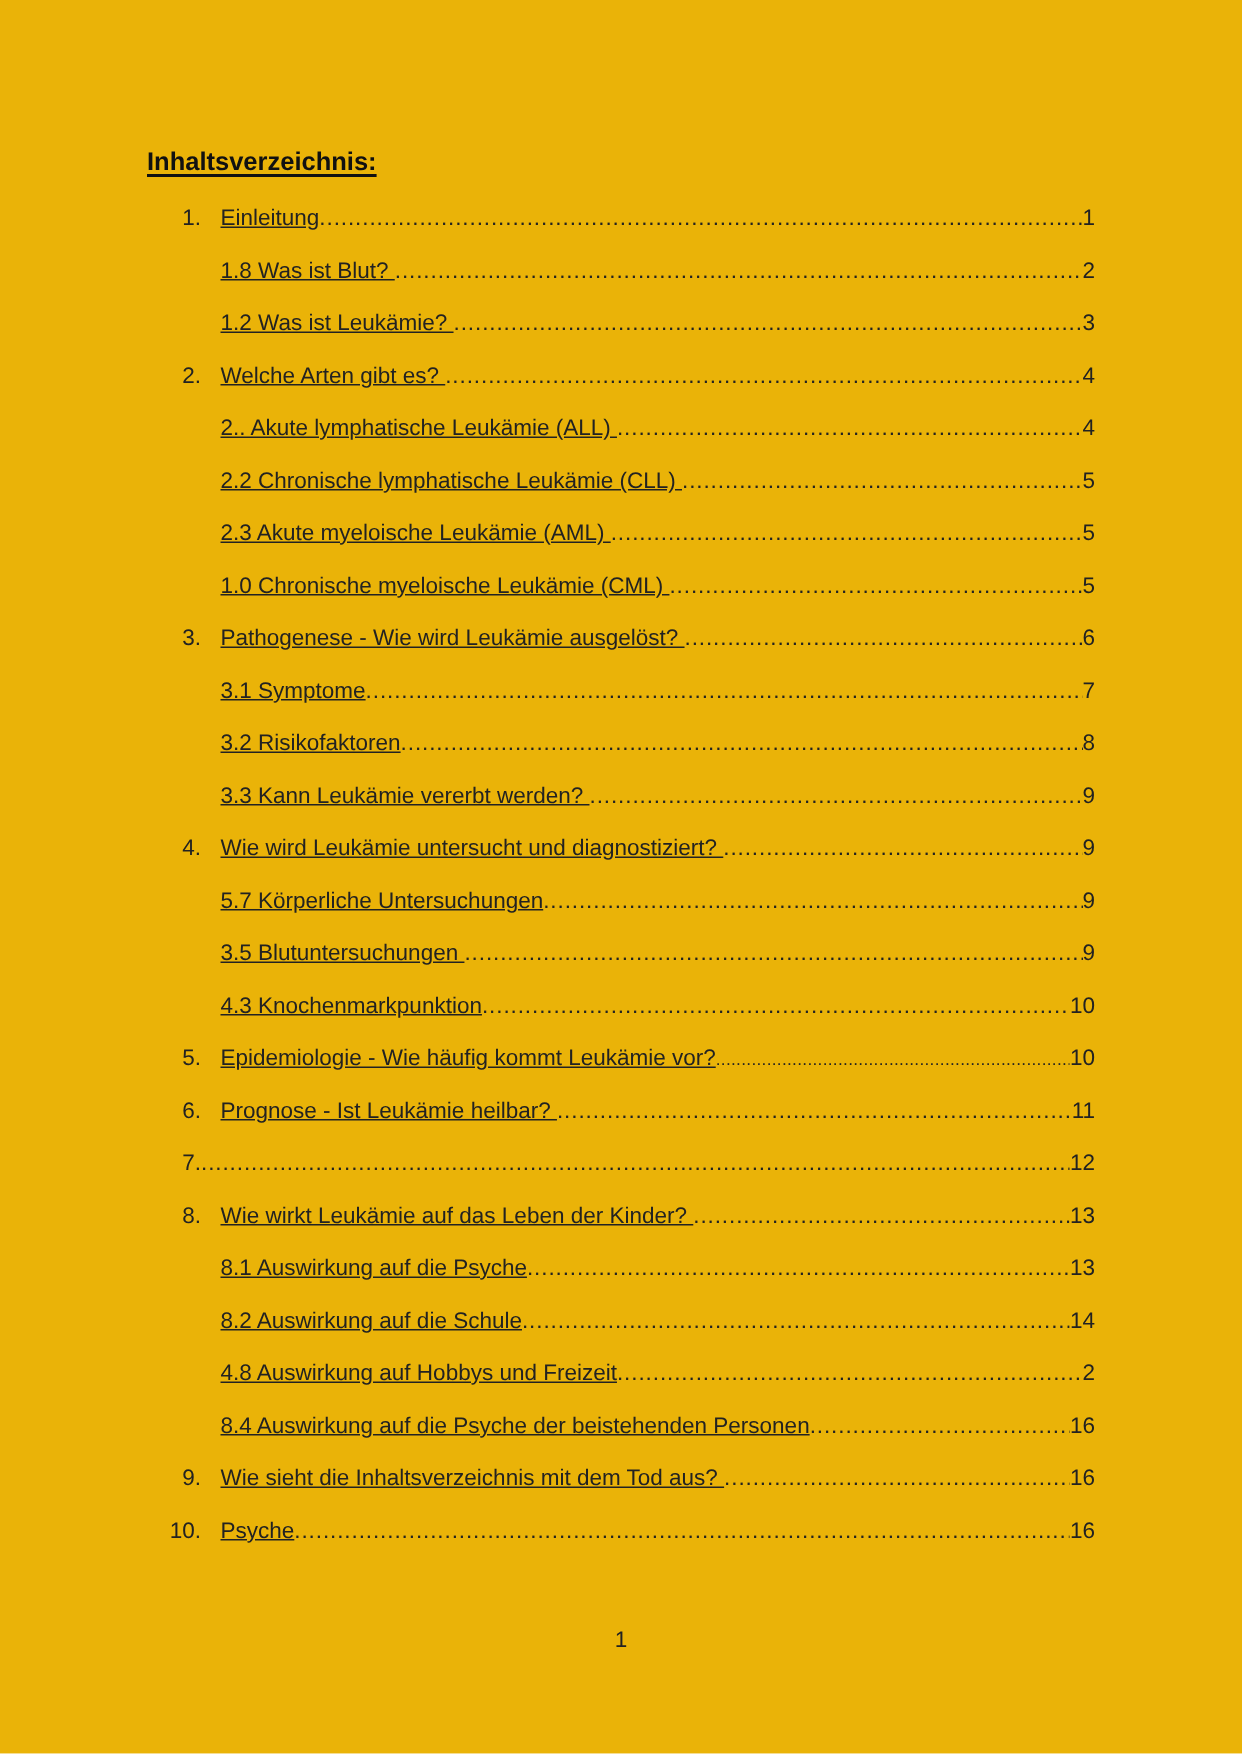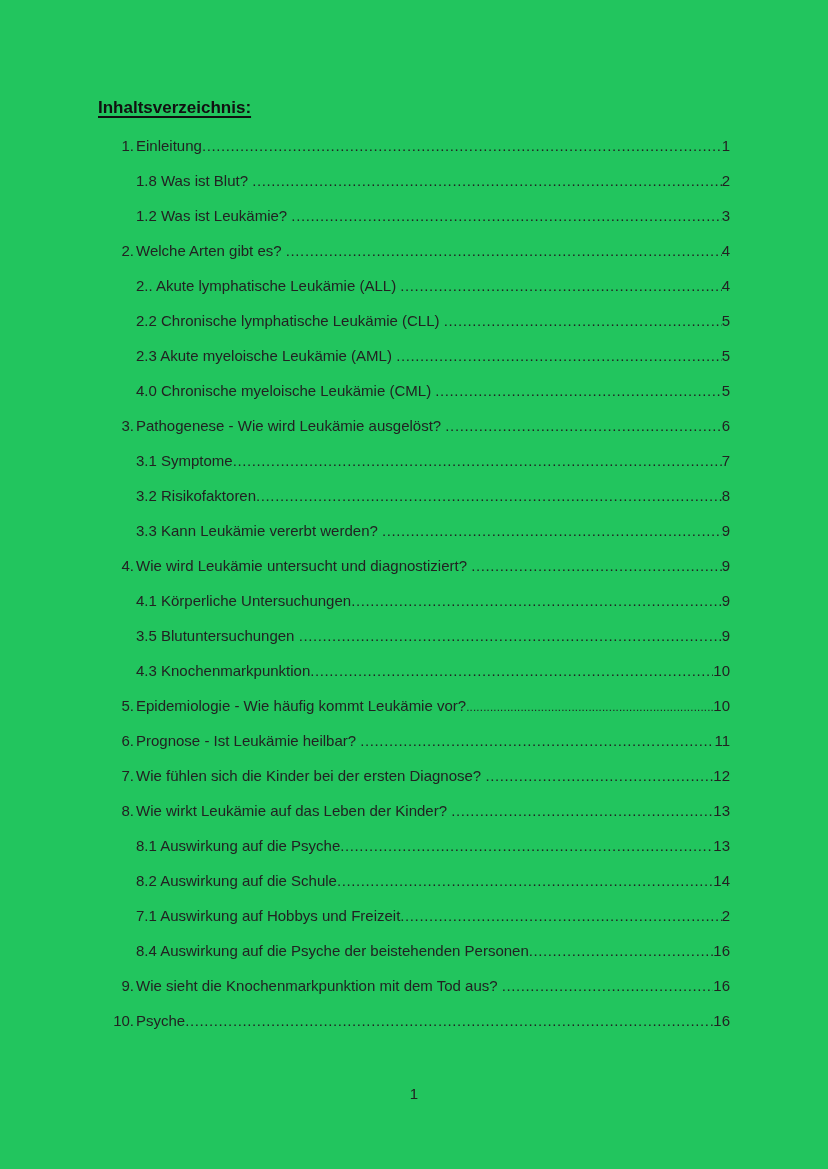--- a/index.html
+++ b/index.html
@@ -4,21 +4,21 @@
 <style>
   html, body {
     margin: 0;
     padding: 0;
     background: #ffffff;
   }
   .page {
     position: relative;
     width: 828px;
     height: 1169px;
-    background: #22c55e;
+    background: #eab308;
     box-sizing: border-box;
     padding: 97px 98px 0 98px;
     font-family: "Liberation Sans", "DejaVu Sans", sans-serif;
     color: #222222;
     overflow: hidden;
   }
   .toc-title {
     margin: 0;
     font-size: 17px;
     line-height: 22px;
@@ -40,22 +40,23 @@
     white-space: nowrap;
   }
   .toc-row .num {
     flex: 0 0 36px;
     width: 36px;
     text-align: right;
     white-space: pre;
   }
   .toc-row .label {
     flex: 0 0 auto;
-    margin-left: 2px;
+    margin-left: 13px;
     white-space: pre;
+    text-decoration: underline;
   }
   .toc-row .leader {
     flex: 1 1 auto;
     overflow: hidden;
     white-space: nowrap;
     min-width: 0;
   }
   .toc-row .leader::after {
     content: "................................................................................................................................................................................................";
     letter-spacing: 0.6px;
@@ -122,21 +123,21 @@
     <span class="page-num">5</span>
   </div>
       <div class="toc-row level2">
     <span class="num"></span>
     <span class="label">2.3 Akute myeloische Leukämie (AML) </span>
     <span class="leader"></span>
     <span class="page-num">5</span>
   </div>
       <div class="toc-row level2">
     <span class="num"></span>
-    <span class="label">4.0 Chronische myeloische Leukämie (CML) </span>
+    <span class="label">1.0 Chronische myeloische Leukämie (CML) </span>
     <span class="leader"></span>
     <span class="page-num">5</span>
   </div>
       <div class="toc-row level1">
     <span class="num">3.</span>
     <span class="label">Pathogenese - Wie wird Leukämie ausgelöst? </span>
     <span class="leader"></span>
     <span class="page-num">6</span>
   </div>
       <div class="toc-row level2">
@@ -158,21 +159,21 @@
     <span class="page-num">9</span>
   </div>
       <div class="toc-row level1">
     <span class="num">4.</span>
     <span class="label">Wie wird Leukämie untersucht und diagnostiziert? </span>
     <span class="leader"></span>
     <span class="page-num">9</span>
   </div>
       <div class="toc-row level2">
     <span class="num"></span>
-    <span class="label">4.1 Körperliche Untersuchungen</span>
+    <span class="label">5.7 Körperliche Untersuchungen</span>
     <span class="leader"></span>
     <span class="page-num">9</span>
   </div>
       <div class="toc-row level2">
     <span class="num"></span>
     <span class="label">3.5 Blutuntersuchungen </span>
     <span class="leader"></span>
     <span class="page-num">9</span>
   </div>
       <div class="toc-row level2">
@@ -188,21 +189,20 @@
     <span class="page-num">10</span>
   </div>
       <div class="toc-row level1">
     <span class="num">6.</span>
     <span class="label">Prognose - Ist Leukämie heilbar? </span>
     <span class="leader"></span>
     <span class="page-num">11</span>
   </div>
       <div class="toc-row level1">
     <span class="num">7.</span>
-    <span class="label">Wie fühlen sich die Kinder bei der ersten Diagnose? </span>
     <span class="leader"></span>
     <span class="page-num">12</span>
   </div>
       <div class="toc-row level1">
     <span class="num">8.</span>
     <span class="label">Wie wirkt Leukämie auf das Leben der Kinder? </span>
     <span class="leader"></span>
     <span class="page-num">13</span>
   </div>
       <div class="toc-row level2">
@@ -212,33 +212,33 @@
     <span class="page-num">13</span>
   </div>
       <div class="toc-row level2">
     <span class="num"></span>
     <span class="label">8.2 Auswirkung auf die Schule</span>
     <span class="leader"></span>
     <span class="page-num">14</span>
   </div>
       <div class="toc-row level2">
     <span class="num"></span>
-    <span class="label">7.1 Auswirkung auf Hobbys und Freizeit</span>
+    <span class="label">4.8 Auswirkung auf Hobbys und Freizeit</span>
     <span class="leader"></span>
     <span class="page-num">2</span>
   </div>
       <div class="toc-row level2">
     <span class="num"></span>
     <span class="label">8.4 Auswirkung auf die Psyche der beistehenden Personen</span>
     <span class="leader"></span>
     <span class="page-num">16</span>
   </div>
       <div class="toc-row level1">
     <span class="num">9.</span>
-    <span class="label">Wie sieht die Knochenmarkpunktion mit dem Tod aus? </span>
+    <span class="label">Wie sieht die Inhaltsverzeichnis mit dem Tod aus? </span>
     <span class="leader"></span>
     <span class="page-num">16</span>
   </div>
       <div class="toc-row level1">
     <span class="num">10.</span>
     <span class="label">Psyche</span>
     <span class="leader"></span>
     <span class="page-num">16</span>
   </div>
     </div>

